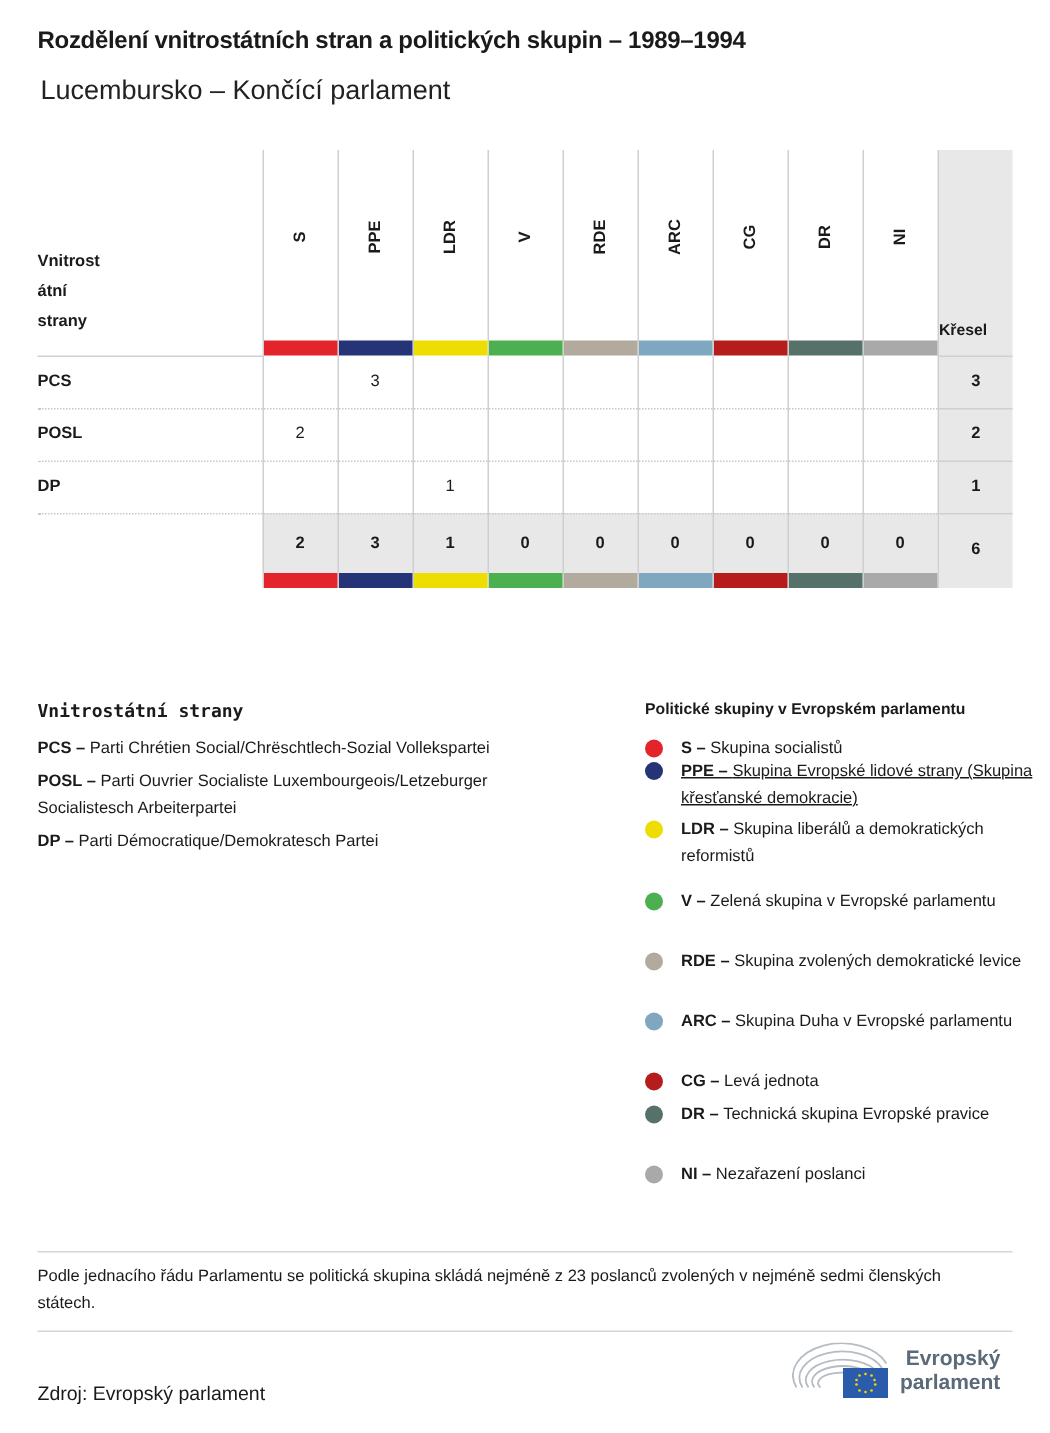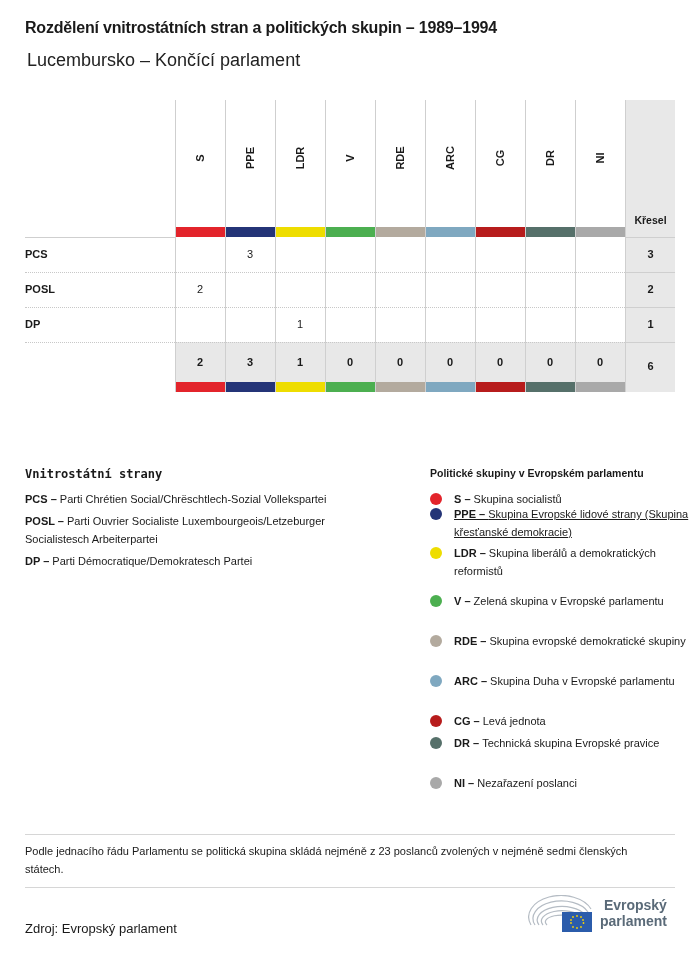--- a/index.html
+++ b/index.html
@@ -11,21 +11,21 @@
 
   
   .tbl { position: absolute; left: 0; top: 0; width: 700px; height: 400px; }
   .hdr-label { position: absolute; left: 25px; top: 164px; width: 60px; font-size: 11px; font-weight: bold; line-height: 20px; }
   .hdr-line { position: absolute; left: 25px; top: 237px; width: 150px; height: 1px; background: #cfcfcf; }
   .vline { position: absolute; width: 1px; background: #cfcfcf; }
   .col-head { position: absolute; top: 100px; width: 50px; height: 127px; }
   .col-head span { position: absolute; left: 50%; top: 58px; transform: translate(-50%, -50%) rotate(-90deg); font-size: 11px; font-weight: bold; white-space: nowrap; }
   .cbar { position: absolute; height: 10px; }
   .kresel-col { position: absolute; left: 626px; top: 100px; width: 49px; height: 292px; background: #e8e8e8; }
-  .kresel-label { position: absolute; left: 626px; top: 214px; width: 49px; text-align: center; font-size: 10.5px; font-weight: bold; }
+  .kresel-label { position: absolute; left: 626px; top: 214px; width: 49px; font-size: 10.5px; font-weight: bold; }
   .kresel-hline { position: absolute; left: 626px; width: 49px; height: 1px; background: #cfcfcf; }
   .row-label { position: absolute; left: 25px; font-size: 11px; font-weight: bold; }
   .dotline { position: absolute; left: 25px; width: 600px; height: 0; border-top: 1px dotted #c8c8c8; }
   .cell { position: absolute; width: 50px; text-align: center; font-size: 11px; }
   .tot-bg { position: absolute; left: 175px; top: 342px; width: 450px; height: 40px; background: #e8e8e8; }
   .tot { position: absolute; width: 50px; text-align: center; font-size: 11px; font-weight: bold; top: 356px; }
   .kresel-val { position: absolute; left: 626px; width: 49px; text-align: center; font-size: 11px; font-weight: bold; }
 
   
   .nat-title { position: absolute; left: 25px; top: 467px; font-family: "DejaVu Sans Mono", monospace; font-size: 12px; font-weight: bold; }
@@ -43,20 +43,25 @@
   .logo-text { position: absolute; left: 72px; top: 2px; font-size: 14px; font-weight: bold; color: #5a6a78; line-height: 16px; text-align: right; }
 </style>
 </head>
 <body>
 
 <div class="title">Rozdělení vnitrostátních stran a politických skupin – 1989–1994</div>
 <div class="subtitle">Lucembursko – Končící parlament</div>
 
 <div class="tbl" id="tbl">
   <div class="kresel-col"></div>
+  <div class="hdr-label">
+    <div>Vnitrost</div>
+    <div>átní</div>
+    <div>strany</div>
+  </div>
   <div class="hdr-line"></div>
   <div class="kresel-label">Křesel</div>
   <div class="tot-bg"></div>
 <div class="vline" style="left: 175px; top: 100px; height: 292px;"></div>
     <div class="vline" style="left: 225px; top: 100px; height: 292px;"></div>
     <div class="vline" style="left: 275px; top: 100px; height: 292px;"></div>
     <div class="vline" style="left: 325px; top: 100px; height: 292px;"></div>
     <div class="vline" style="left: 375px; top: 100px; height: 292px;"></div>
     <div class="vline" style="left: 425px; top: 100px; height: 292px;"></div>
     <div class="vline" style="left: 475px; top: 100px; height: 292px;"></div>
@@ -142,21 +147,21 @@
     <div class="nat-item" style="top: 512px;"><b>POSL</b><b> – </b><span>Parti Ouvrier Socialiste Luxembourgeois/Letzeburger Socialistesch Arbeiterpartei</span></div>
     <div class="nat-item" style="top: 552px;"><b>DP</b><b> – </b><span>Parti Démocratique/Demokratesch Partei</span></div>
   </div>
 
 <div class="grp-title">Politické skupiny v Evropském parlamentu</div>
 <div id="grp-list">
     <div class="grp-item" style="top: 490px;"><span class="dot" style="background: rgb(227, 36, 43);"></span><b>S</b><b> – </b><span>Skupina socialistů</span></div>
     <div class="grp-item" style="top: 505px; text-decoration: underline;"><span class="dot" style="background: rgb(36, 52, 119);"></span><b>PPE</b><b> – </b><span>Skupina Evropské lidové strany (Skupina křesťanské demokracie)</span></div>
     <div class="grp-item" style="top: 544px;"><span class="dot" style="background: rgb(238, 221, 0);"></span><b>LDR</b><b> – </b><span>Skupina liberálů a demokratických reformistů</span></div>
     <div class="grp-item" style="top: 592px;"><span class="dot" style="background: rgb(76, 175, 80);"></span><b>V</b><b> – </b><span>Zelená skupina v Evropské parlamentu</span></div>
-    <div class="grp-item" style="top: 632px;"><span class="dot" style="background: rgb(179, 170, 158);"></span><b>RDE</b><b> – </b><span>Skupina evropské demokratické skupiny</span></div>
+    <div class="grp-item" style="top: 632px;"><span class="dot" style="background: rgb(179, 170, 158);"></span><b>RDE</b><b> – </b><span>Skupina zvolených demokratické levice</span></div>
     <div class="grp-item" style="top: 672px;"><span class="dot" style="background: rgb(127, 168, 192);"></span><b>ARC</b><b> – </b><span>Skupina Duha v Evropské parlamentu</span></div>
     <div class="grp-item" style="top: 712px;"><span class="dot" style="background: rgb(183, 28, 28);"></span><b>CG</b><b> – </b><span>Levá jednota</span></div>
     <div class="grp-item" style="top: 734px;"><span class="dot" style="background: rgb(86, 112, 106);"></span><b>DR</b><b> – </b><span>Technická skupina Evropské pravice</span></div>
     <div class="grp-item" style="top: 774px;"><span class="dot" style="background: rgb(169, 169, 169);"></span><b>NI</b><b> – </b><span>Nezařazení poslanci</span></div>
   </div>
 
 <div class="sep" style="top:834px"></div>
 <div class="note">Podle jednacího řádu Parlamentu se politická skupina skládá nejméně z 23 poslanců zvolených v nejméně sedmi členských státech.</div>
 <div class="sep" style="top:887px"></div>
 

